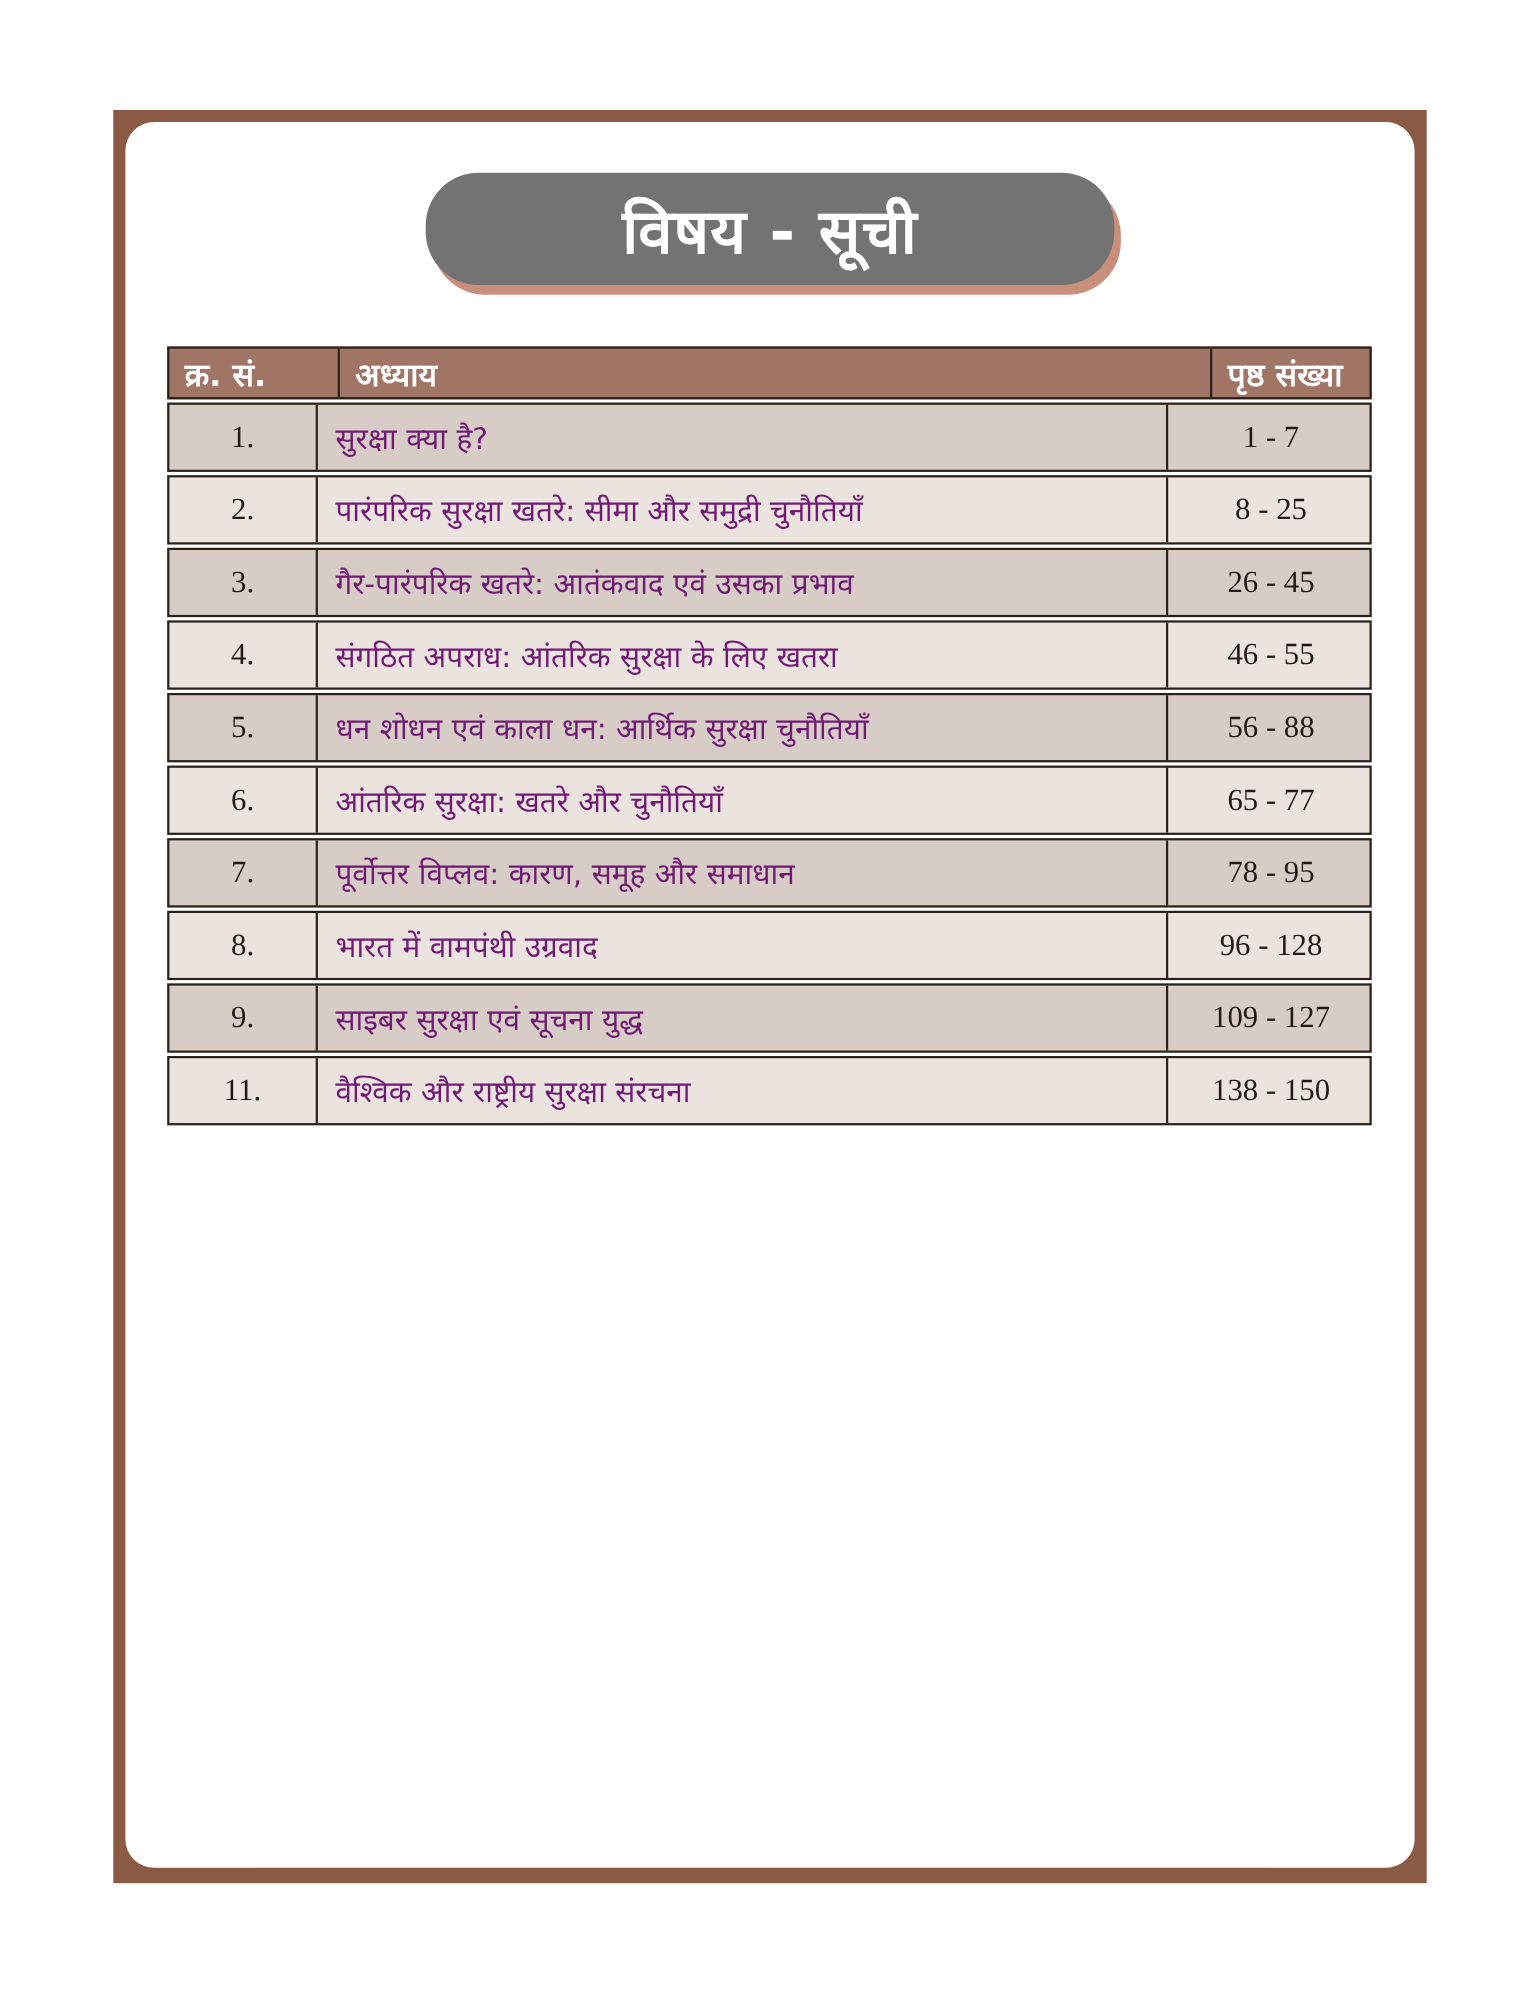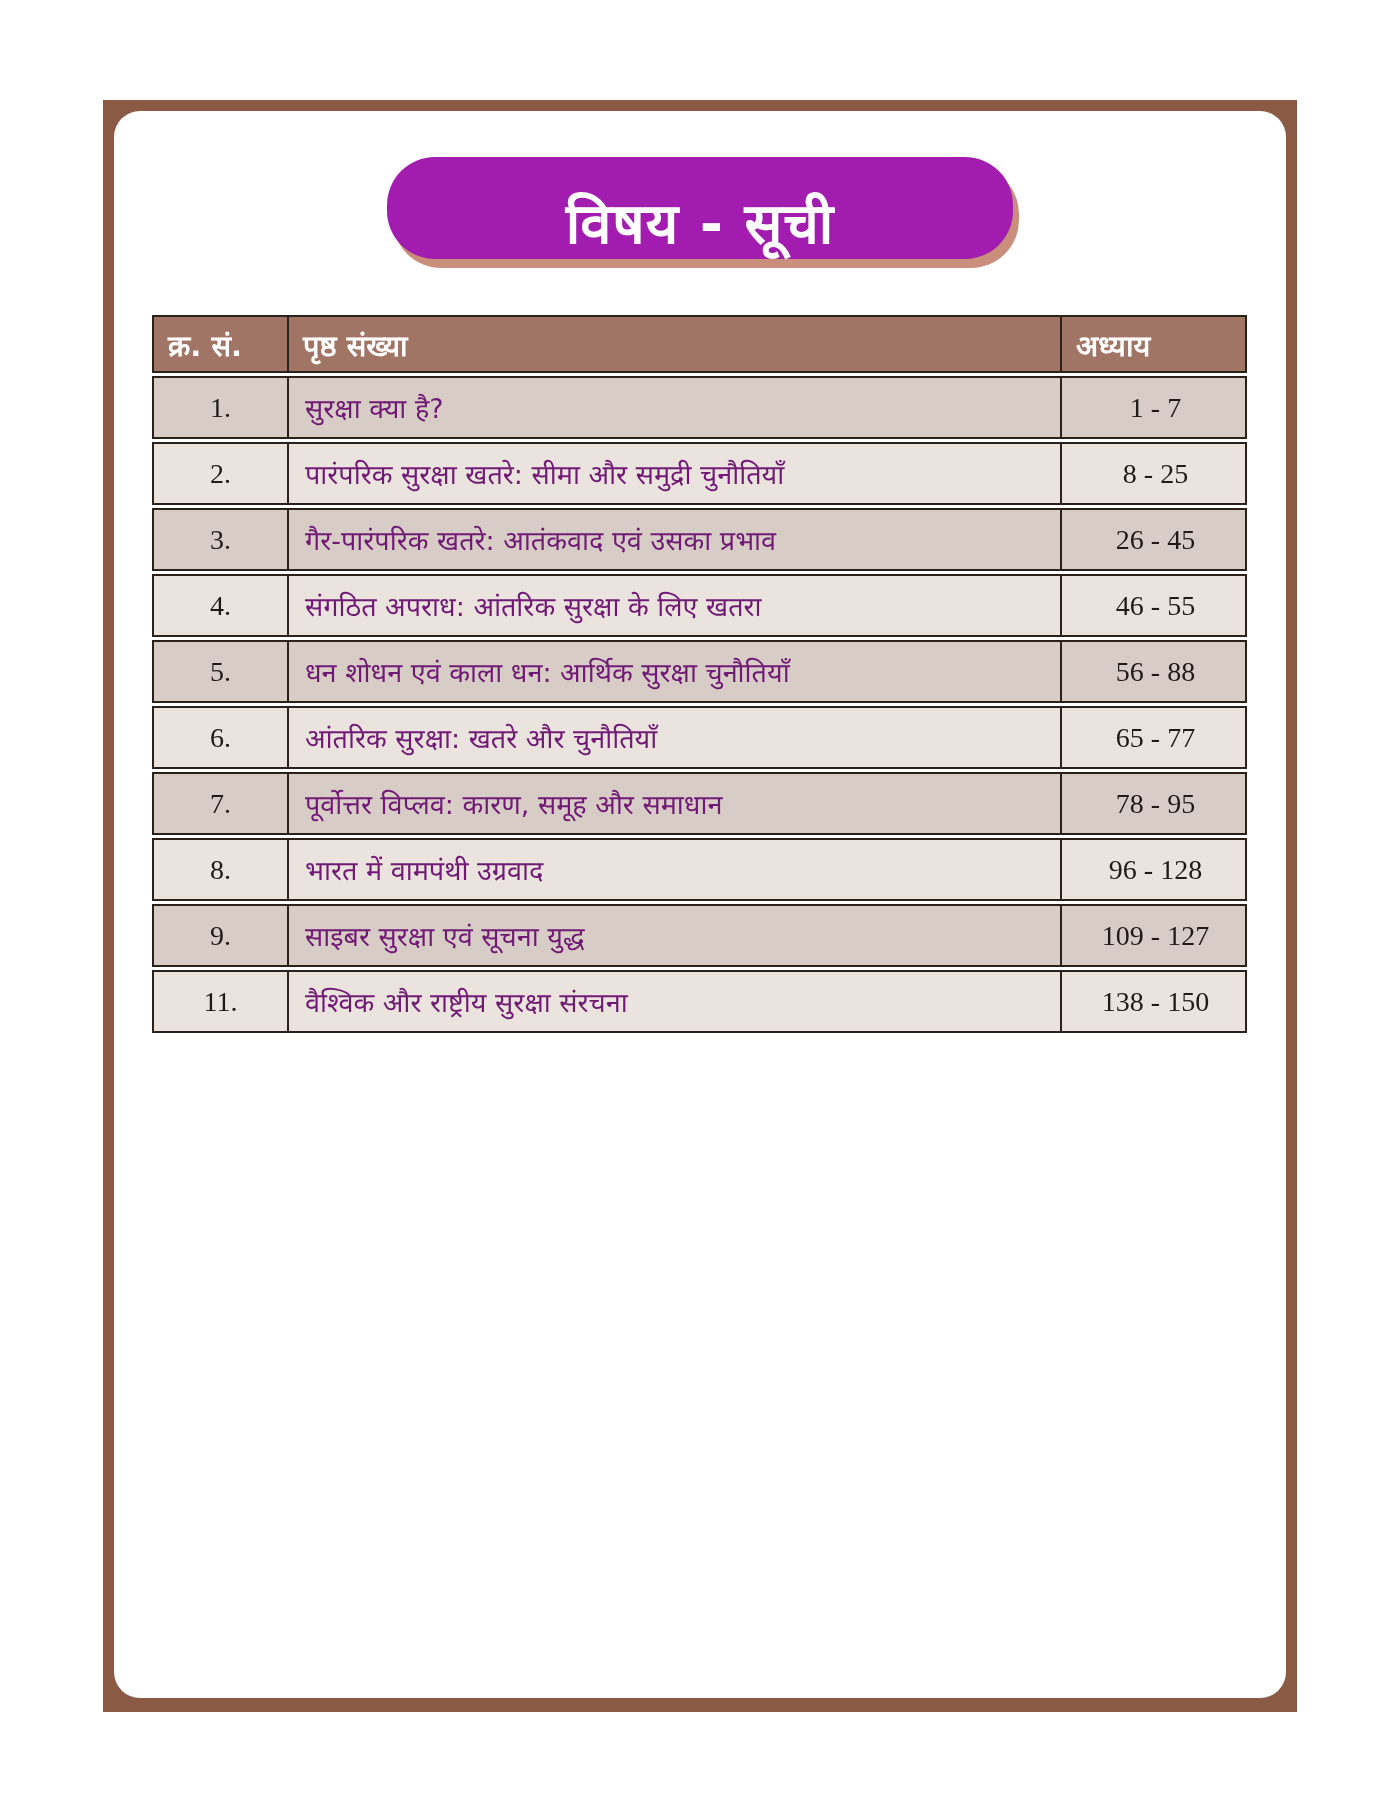--- a/index.html
+++ b/index.html
@@ -33,25 +33,25 @@
     background: #ffffff;
     border-radius: 26px;
   }
   
   .title-box {
     position: absolute;
     left: 387px;
     top: 157px;
     width: 626px;
     height: 102px;
-    background: #a21caf;
+    background: #737373;
     border-radius: 48px;
     box-shadow: 6px 9px 0 0 #c98e7c;
     display: flex;
-    align-items: flex-end;
+    align-items: center;
     justify-content: center;
   }
   .title-box .title-text {
     color: #ffffff;
     font-size: 56px;
     font-weight: bold;
     letter-spacing: 1px;
     font-family: "DejaVu Sans", sans-serif;
   }
   
@@ -73,21 +73,22 @@
     display: flex;
     align-items: center;
     box-sizing: border-box;
     min-width: 0;
   }
   .toc-row .cell + .cell {
     border-left: 2px solid #2b211b;
   }
   .toc-header {
     background: #a17565;
-    height: 58px;
+    height: 48px;
+    gap: 20px;
   }
   .toc-header .cell {
     color: #ffffff;
     font-weight: bold;
     font-size: 29px;
     padding-left: 14px;
     justify-content: flex-start;
     font-family: "DejaVu Sans", sans-serif;
   }
   .toc-body .toc-row {
@@ -122,22 +123,22 @@
     <div class="frame-inner"></div>
   </div>
 
   <div class="title-box">
     <span class="title-text">विषय - सूची</span>
   </div>
 
   <div class="toc">
     <div class="toc-row toc-header">
       <div class="cell">क्र. सं.</div>
+      <div class="cell">अध्याय</div>
       <div class="cell">पृष्ठ संख्या</div>
-      <div class="cell">अध्याय</div>
     </div>
     <div class="toc-body">
   <div class="toc-row">
     <div class="cell serial">1.</div>
     <div class="cell chapter">सुरक्षा क्या है?</div>
     <div class="cell pages">1 - 7</div>
   </div>
 
   <div class="toc-row">
     <div class="cell serial">2.</div>

